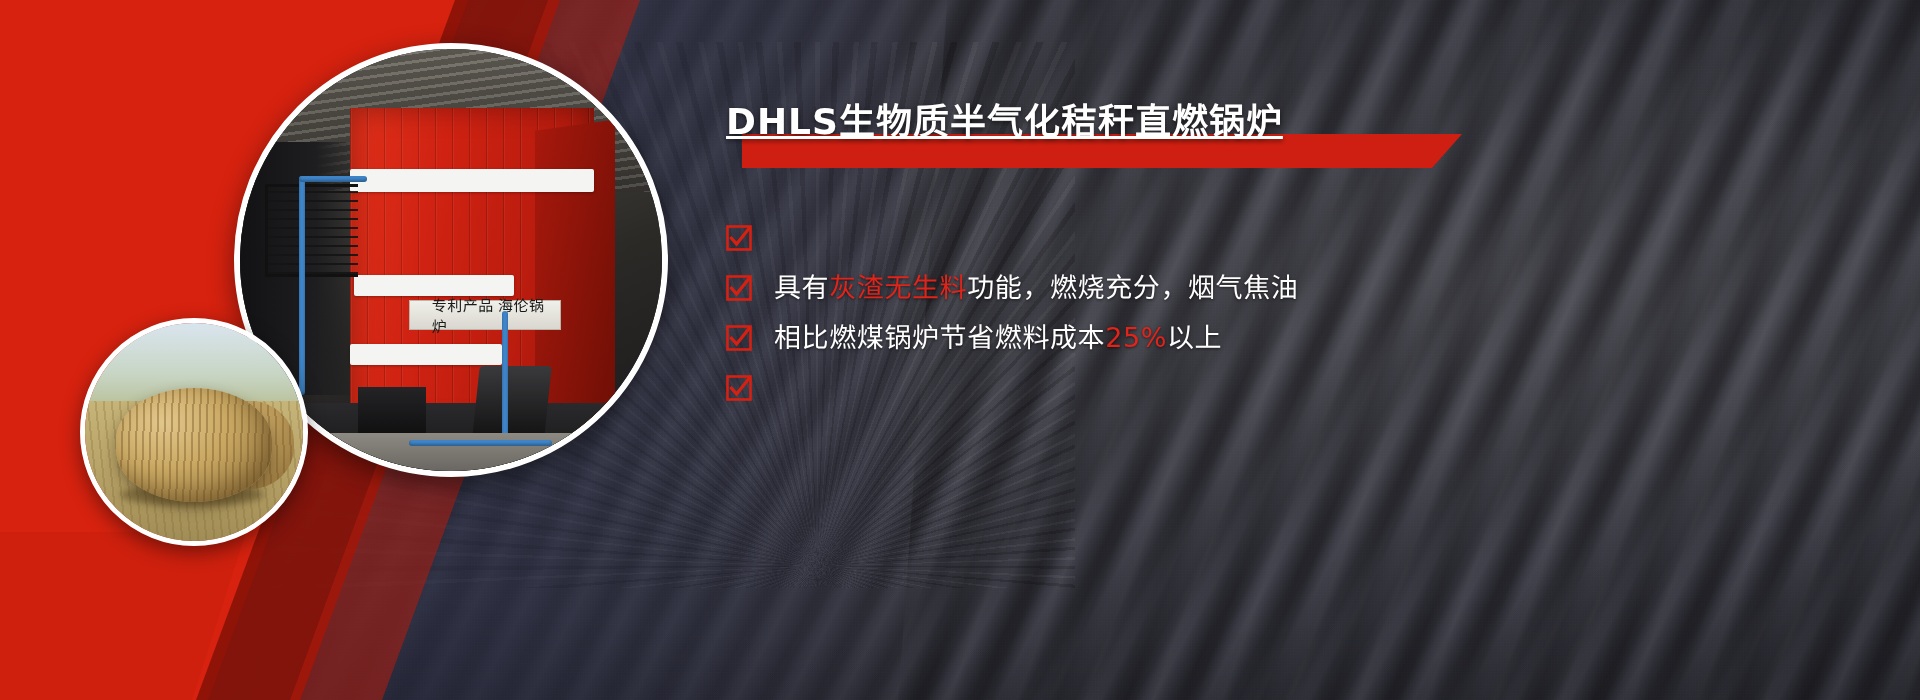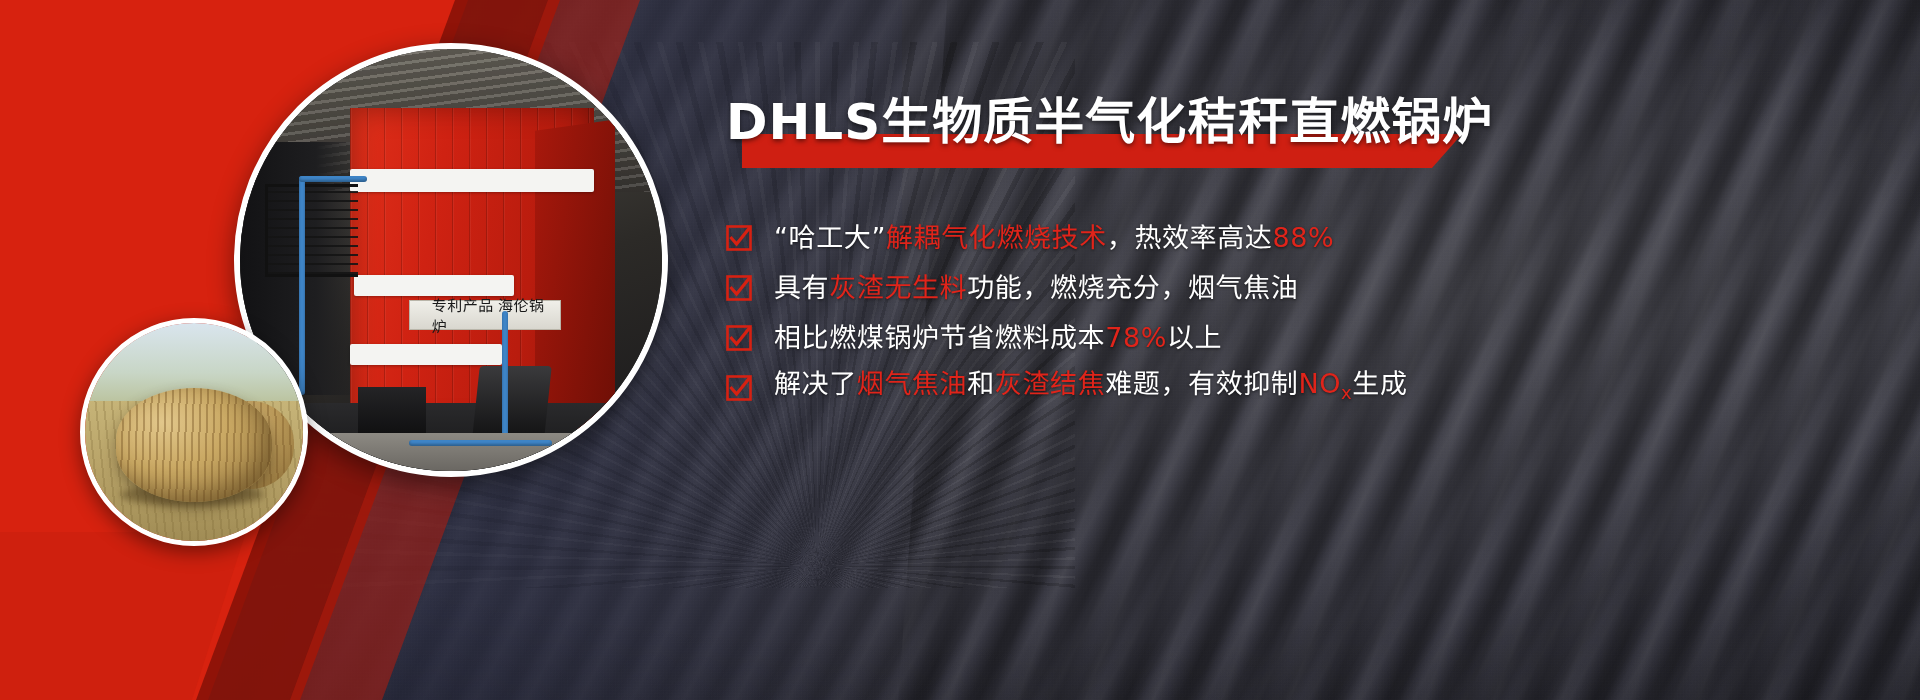--- a/index.html
+++ b/index.html
@@ -234,27 +234,28 @@
     position:absolute; left:0; top:92px; height:72px;
   }
   .title-bar{
     position:absolute; left:16px; top:42px;
     width:720px; height:34px;
     background:#cf1f12;
     clip-path:polygon(0 0, 720px 0, 690px 34px, 0 34px);
   }
   .title-text{
     position:relative;
-    font-size:50px; line-height:60px;
+    font-size:36px; line-height:60px;
     font-weight:bold;
     color:#ffffff;
     letter-spacing:1px;
     white-space:nowrap;
     text-shadow:0 2px 5px rgba(0,0,0,.55);
     font-family:"DejaVu Sans","Liberation Sans",sans-serif;
+    text-decoration:underline;
   }
 
   
   .features{
     position:absolute; left:0; top:214px; width:1194px;
   }
   .feature-row{
     display:flex; align-items:center;
     height:48px;
     margin-bottom:2px;
@@ -337,23 +338,20 @@
 
     <div class="features">
 
       <div class="feature-row">
         <span class="check-icon">
           <svg viewBox="0 0 26 26" aria-hidden="true">
             <rect x="1.5" y="1.5" width="23" height="23" fill="none" stroke="#d62112" stroke-width="2.6"></rect>
             <path d="M5.5 13.2 L10.6 19 L23 3.5" fill="none" stroke="#d62112" stroke-width="3.2" stroke-linecap="square"></path>
           </svg>
         </span>
-        <span class="feature-text">
-          <span>“哈工大”</span><span class="hl">解耦气化燃烧技术</span><span>，热效率高达</span><span class="hl">88%</span>
-        </span>
       </div>
 
       <div class="feature-row">
         <span class="check-icon">
           <svg viewBox="0 0 26 26" aria-hidden="true">
             <rect x="1.5" y="1.5" width="23" height="23" fill="none" stroke="#d62112" stroke-width="2.6"></rect>
             <path d="M5.5 13.2 L10.6 19 L23 3.5" fill="none" stroke="#d62112" stroke-width="3.2" stroke-linecap="square"></path>
           </svg>
         </span>
         <span class="feature-text">
@@ -362,32 +360,29 @@
       </div>
 
       <div class="feature-row">
         <span class="check-icon">
           <svg viewBox="0 0 26 26" aria-hidden="true">
             <rect x="1.5" y="1.5" width="23" height="23" fill="none" stroke="#d62112" stroke-width="2.6"></rect>
             <path d="M5.5 13.2 L10.6 19 L23 3.5" fill="none" stroke="#d62112" stroke-width="3.2" stroke-linecap="square"></path>
           </svg>
         </span>
         <span class="feature-text">
-          <span>相比燃煤锅炉节省燃料成本</span><span class="hl">78%</span><span>以上</span>
+          <span>相比燃煤锅炉节省燃料成本</span><span class="hl">25%</span><span>以上</span>
         </span>
       </div>
 
       <div class="feature-row">
         <span class="check-icon">
           <svg viewBox="0 0 26 26" aria-hidden="true">
             <rect x="1.5" y="1.5" width="23" height="23" fill="none" stroke="#d62112" stroke-width="2.6"></rect>
             <path d="M5.5 13.2 L10.6 19 L23 3.5" fill="none" stroke="#d62112" stroke-width="3.2" stroke-linecap="square"></path>
           </svg>
         </span>
-        <span class="feature-text">
-          <span>解决了</span><span class="hl">烟气焦油</span><span>和</span><span class="hl">灰渣结焦</span><span>难题，有效抑制</span><span class="hl">NO<span class="nox-sub">x</span></span><span>生成</span>
-        </span>
       </div>
 
 
     </div>
   </div>
 </div>
 
 </body></html>

